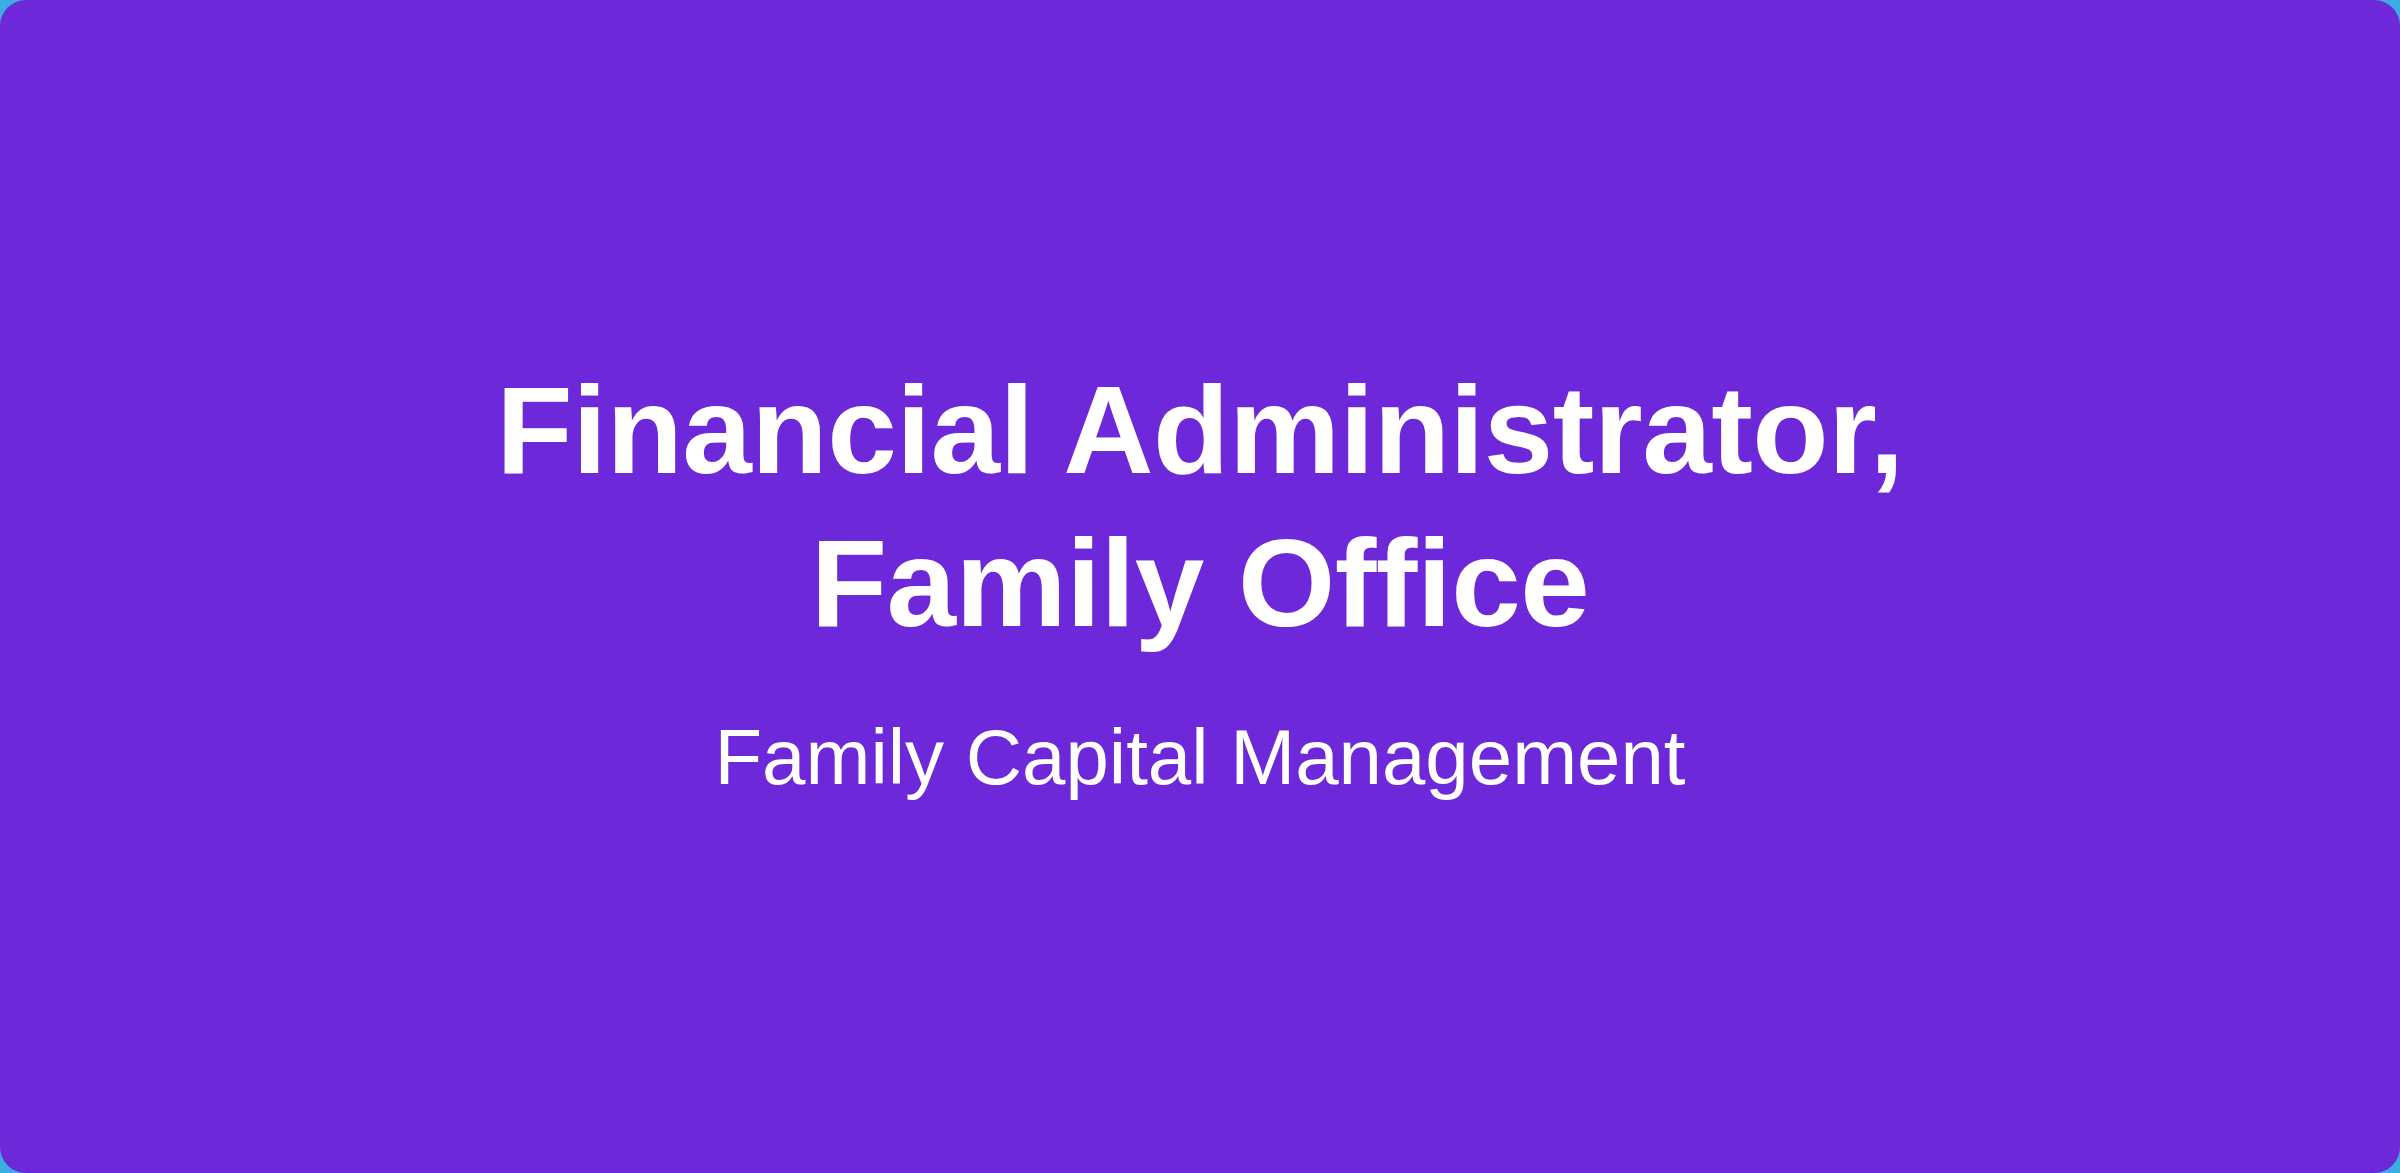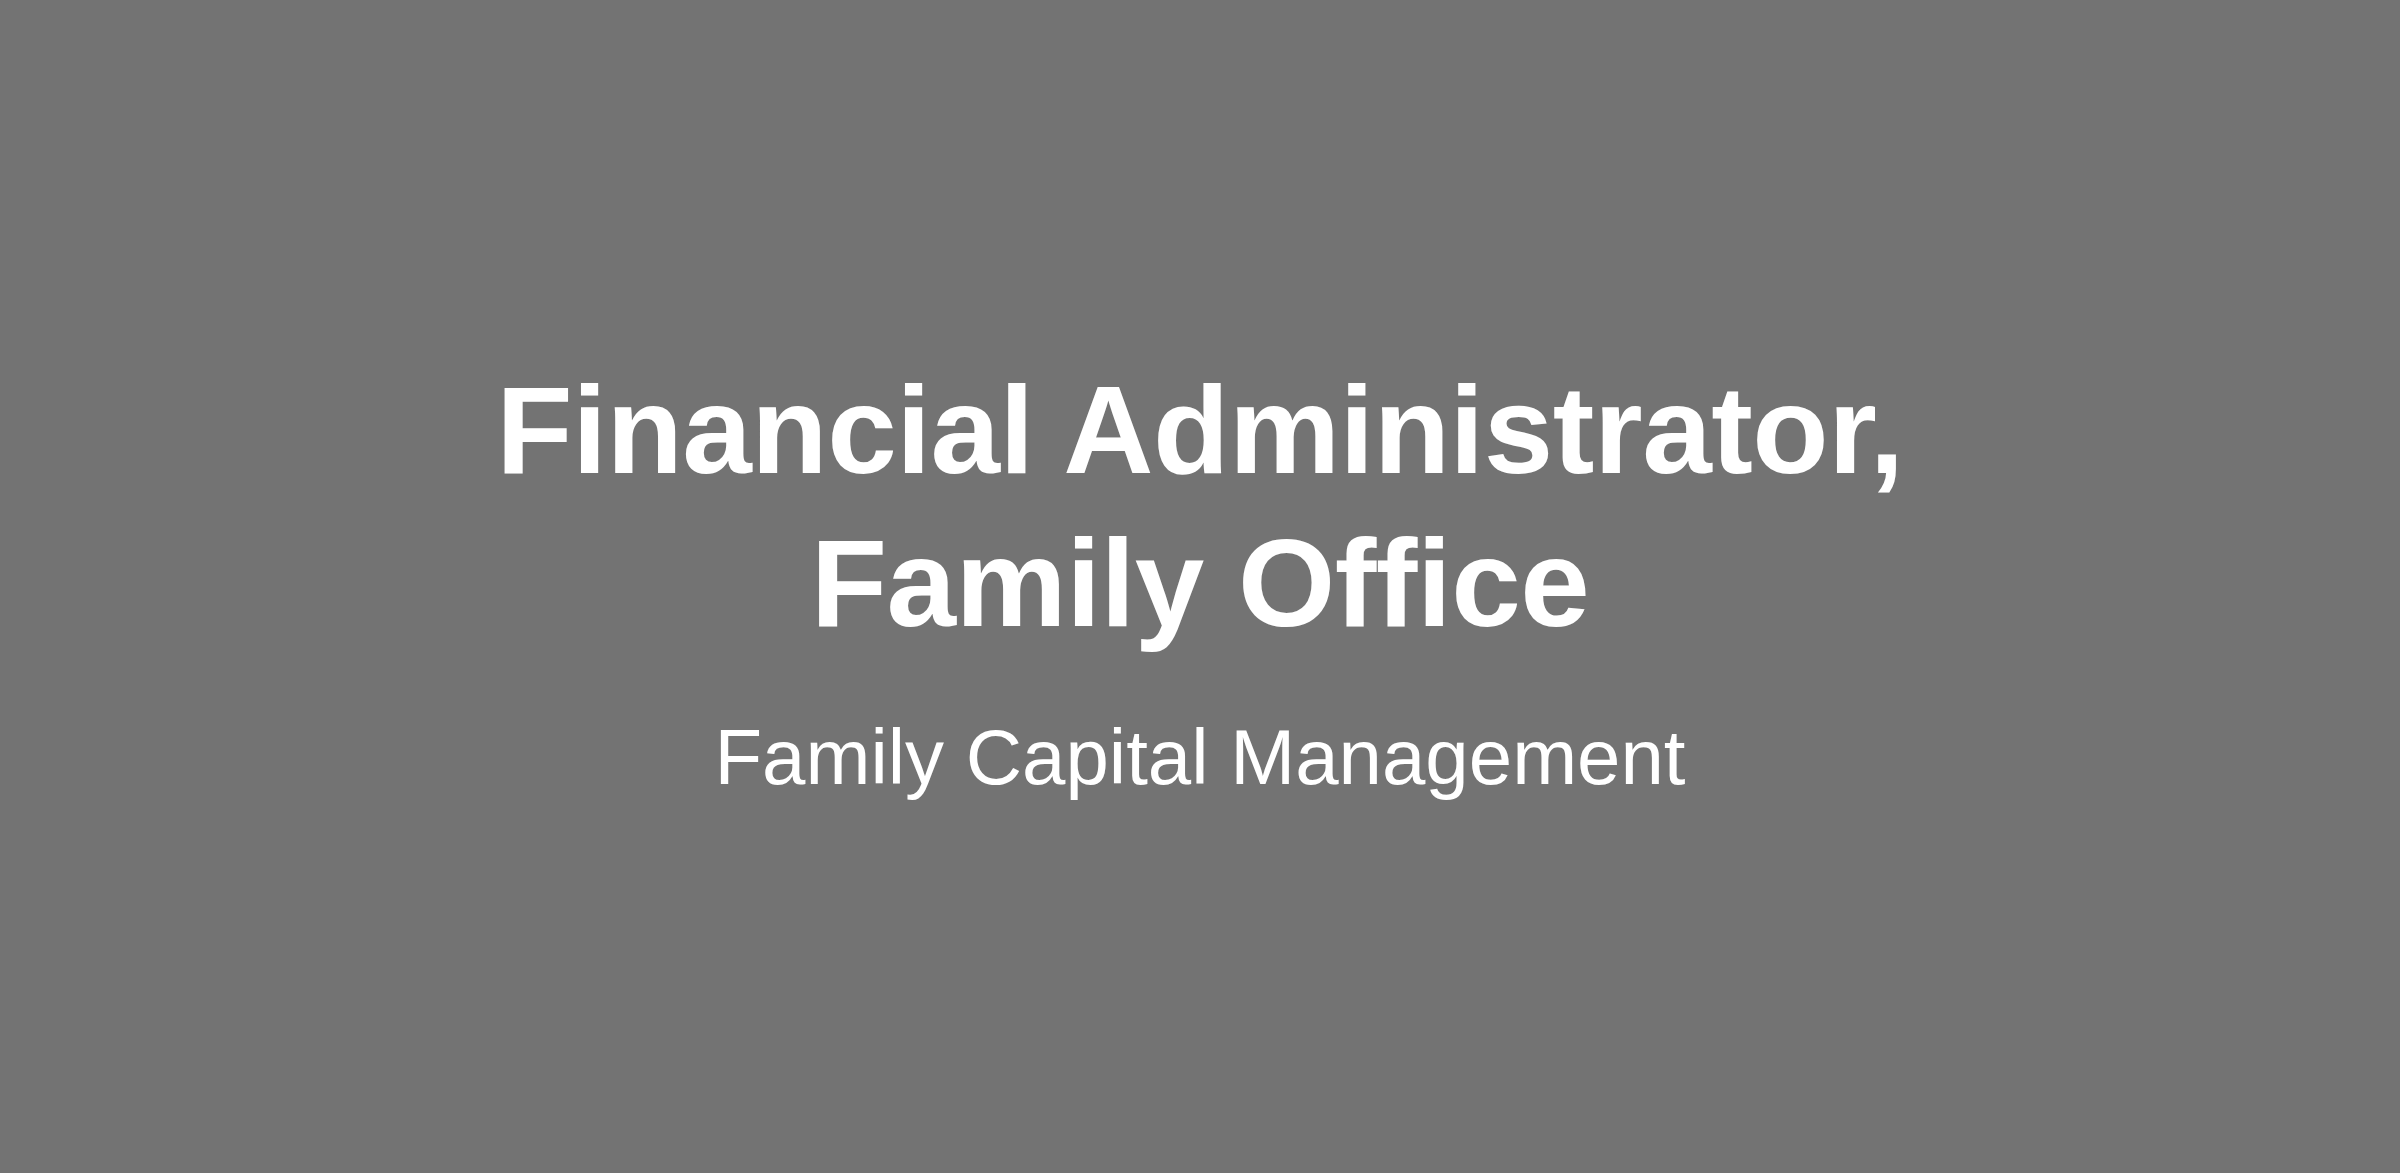--- a/index.html
+++ b/index.html
@@ -64,18 +64,18 @@
     line-height: 92px;
     letter-spacing: 0px;
     color: #ffffff;
     text-align: center;
     white-space: nowrap;
   }
 </style>
 </head>
 <body>
 
-<div class="title-card" style="background-color: #737373; color: rgb(255, 255, 255);">
+<div class="title-card" style="background-color: #6d28d9; color: rgb(255, 255, 255); border-radius: 26px;">
   <div class="title-block">
     <h1 class="card-title">Financial Administrator, Family Office</h1>
     <p class="card-subtitle">Family Capital Management</p>
   </div>
 </div>
 
 </body></html>

